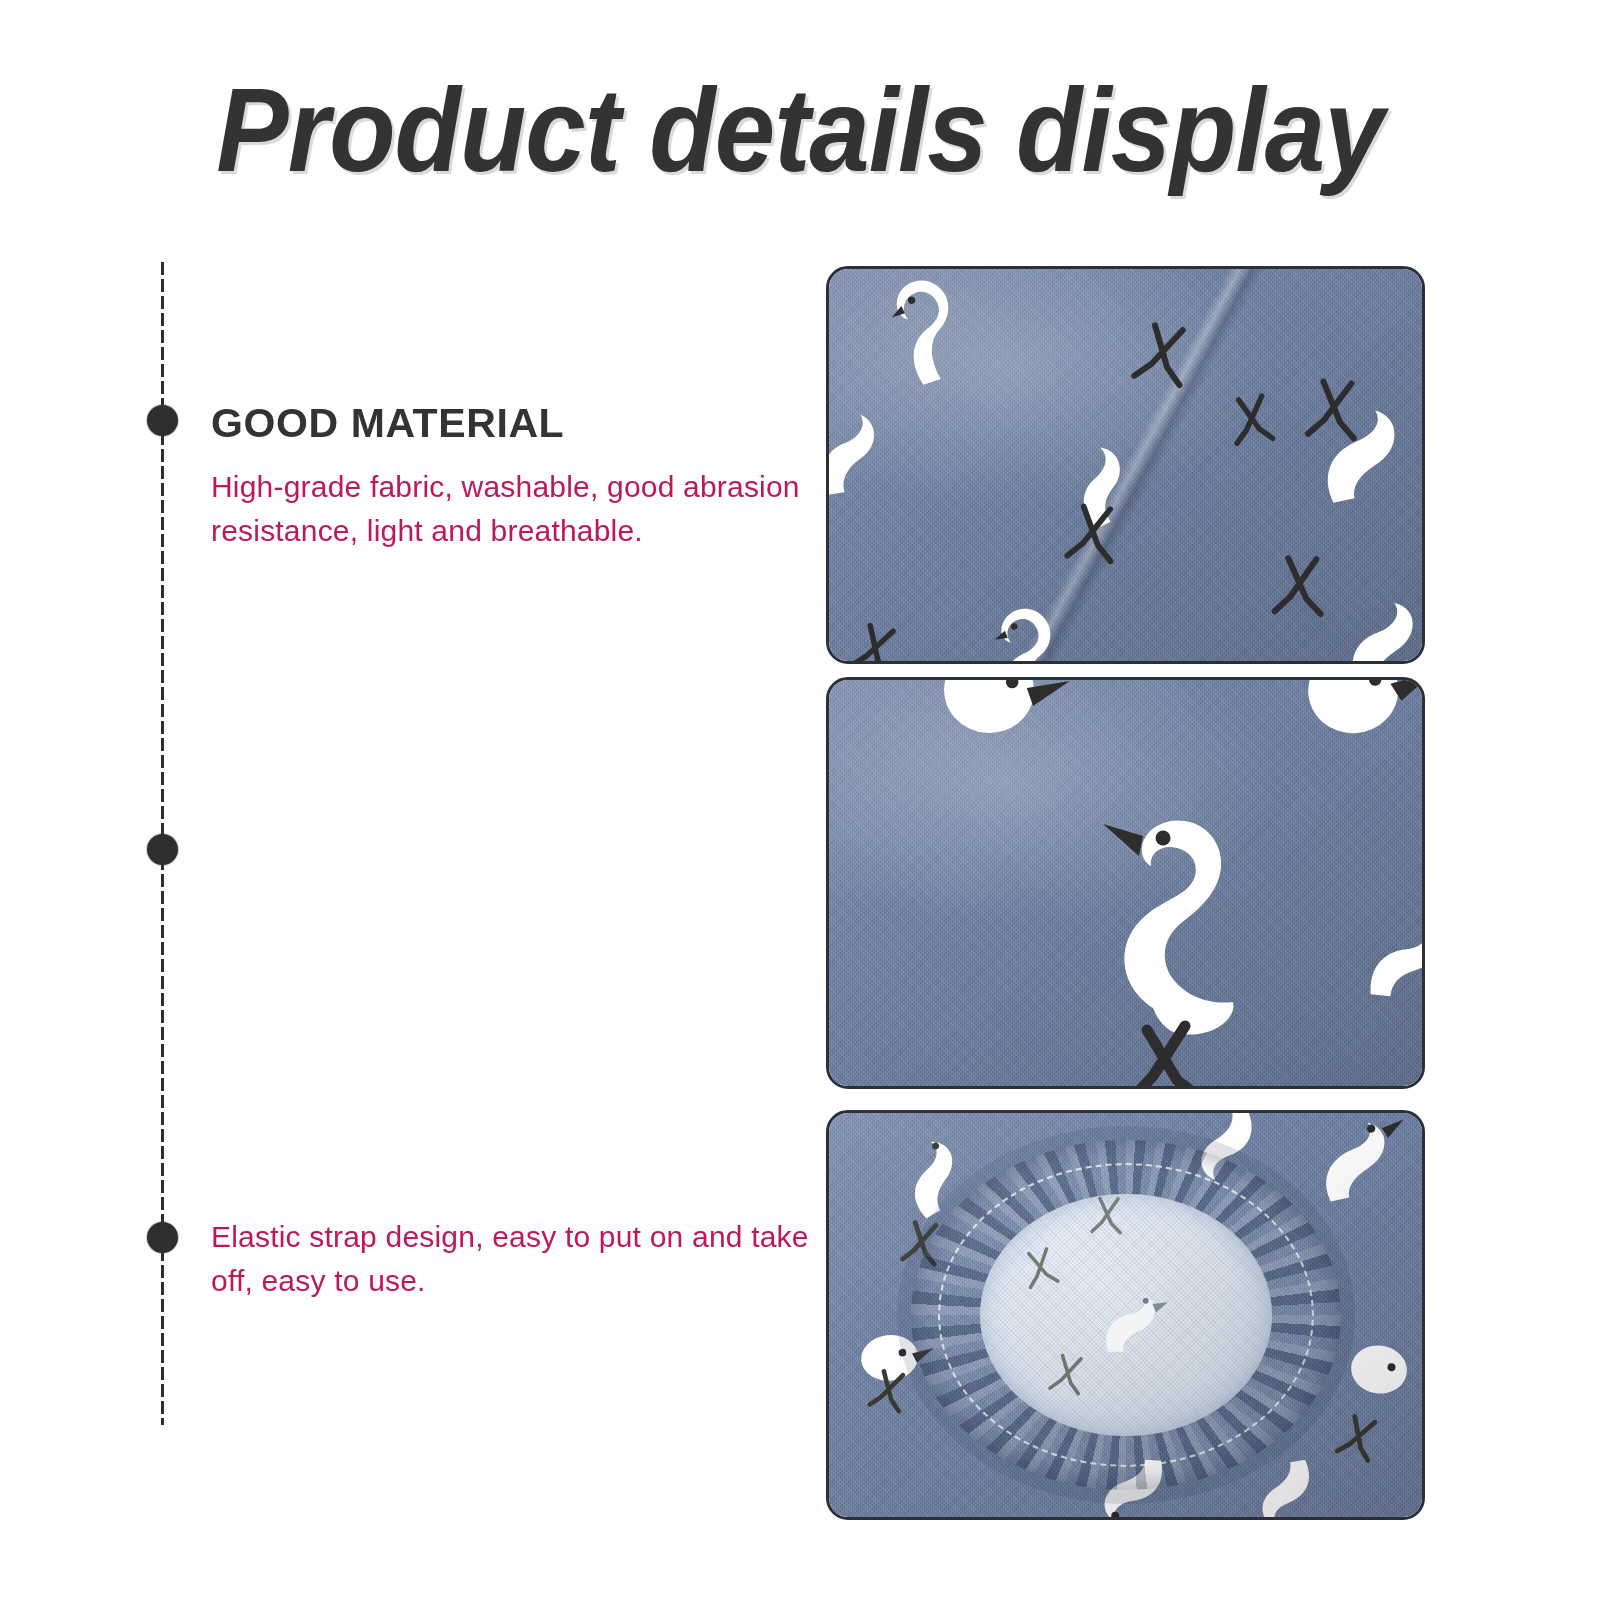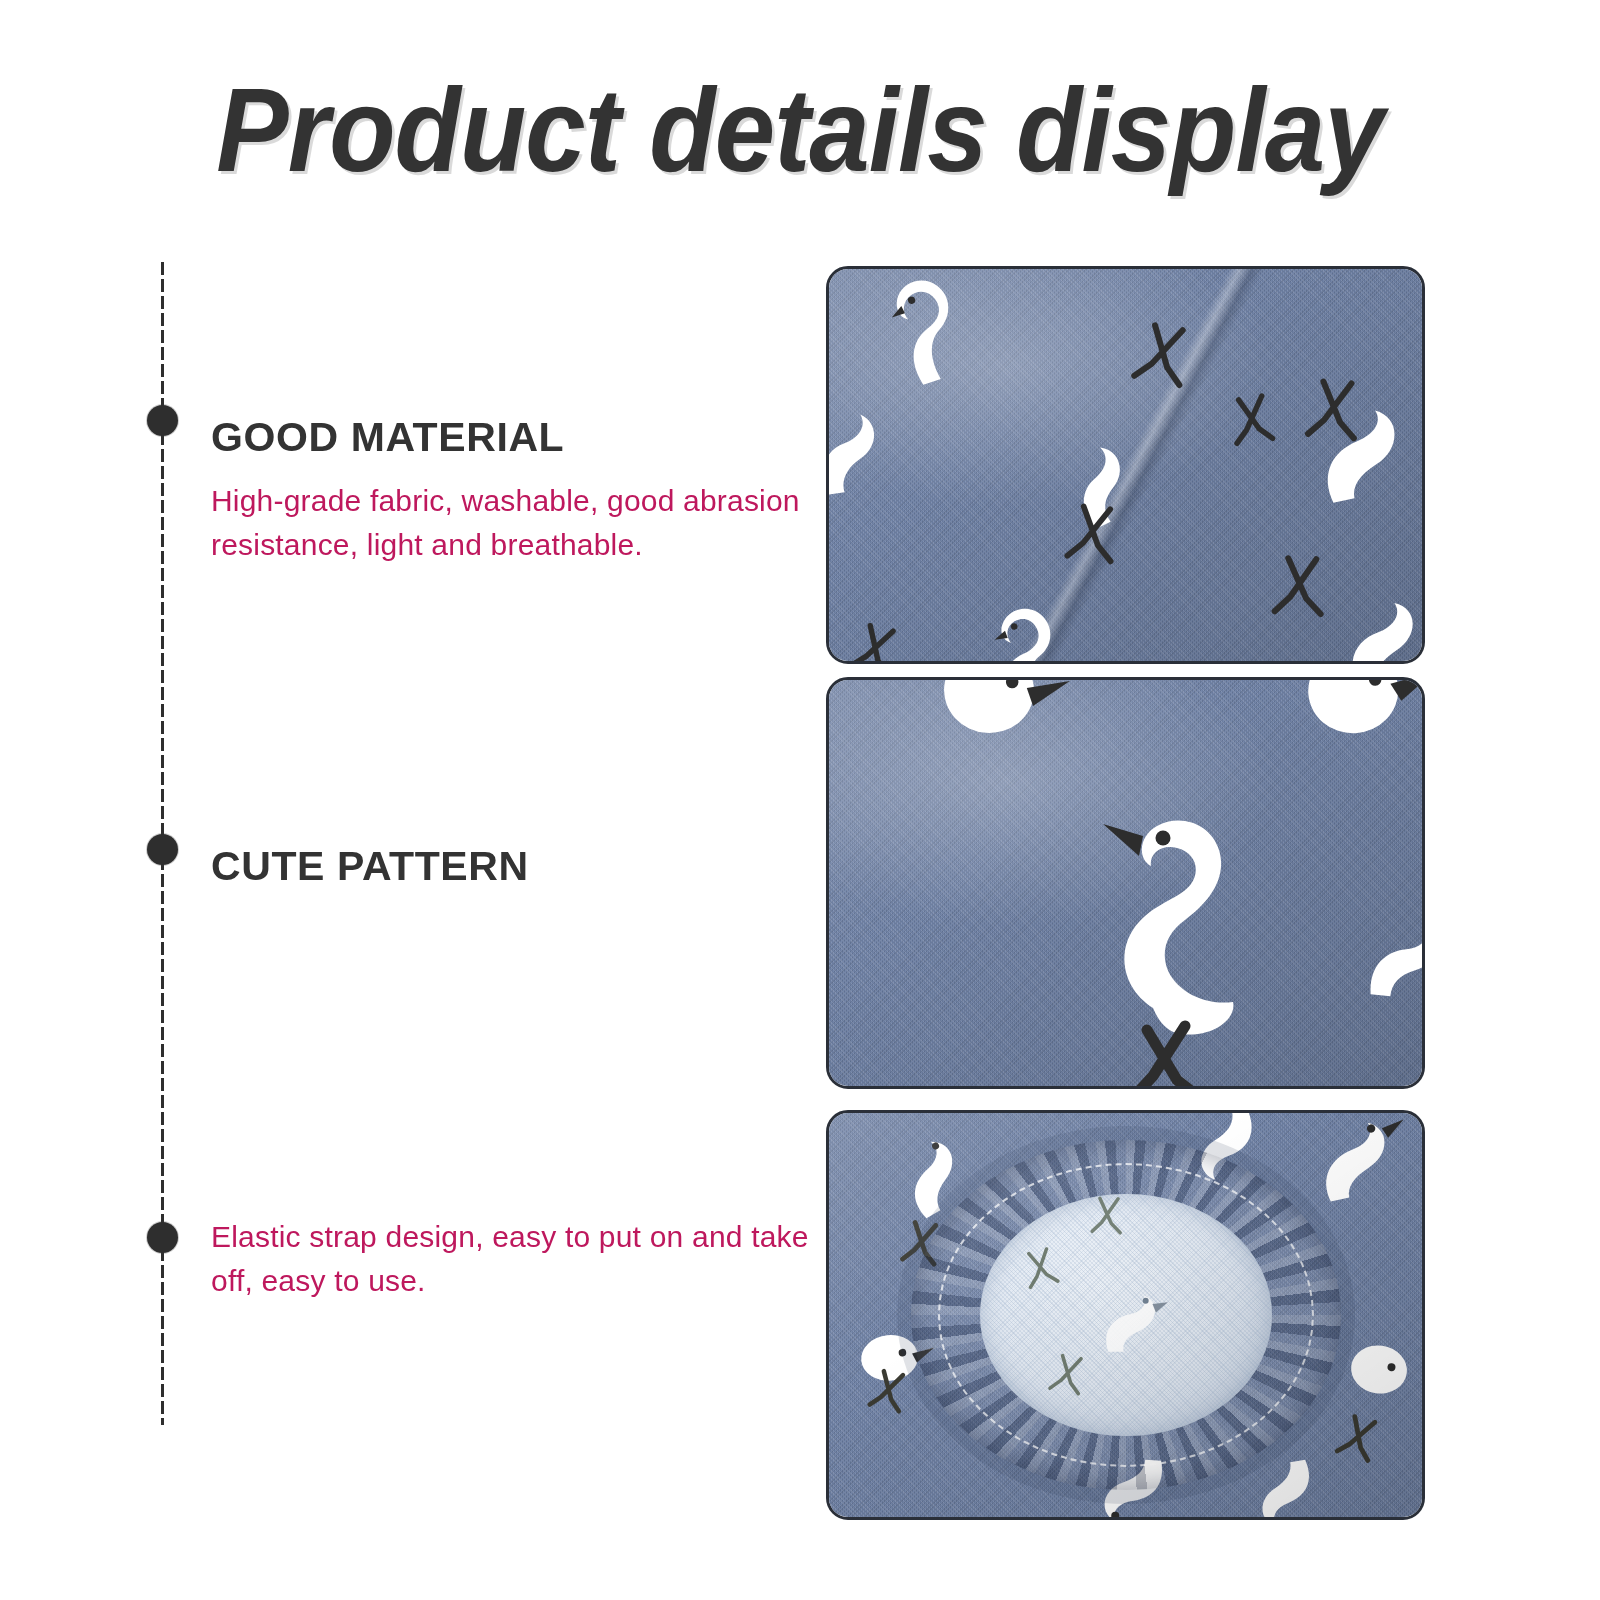--- a/index.html
+++ b/index.html
@@ -69,21 +69,21 @@
   #feature-1 { top: 398px; }
   #feature-2 { top: 827px; }
   #feature-3 { top: 1215px; }
 
   .feature-heading {
     font-family: "Liberation Sans Narrow", "Liberation Sans", sans-serif;
     font-size: 41px;
     font-weight: bold;
     color: #333333;
     letter-spacing: 0.6px;
-    margin: 16px 0 18px 0;
+    margin: 2px 0 18px 0;
     white-space: nowrap;
   }
   .feature-desc {
     font-family: "Liberation Sans Narrow", "Liberation Sans", sans-serif;
     font-size: 30px;
     font-weight: normal;
     color: #be185d;
     line-height: 1.48;
     margin: 0;
     letter-spacing: 0.2px;
@@ -224,21 +224,20 @@
 <div id="bullet-1" class="bullet-dot"></div>
 <div id="bullet-2" class="bullet-dot"></div>
 <div id="bullet-3" class="bullet-dot"></div>
 
 <div id="feature-1" class="feature-block">
   <div class="feature-heading">GOOD MATERIAL</div>
   <div class="feature-desc">High-grade fabric, washable, good abrasion resistance, light and breathable.</div>
 </div>
 
 <div id="feature-2" class="feature-block">
-  <div class="feature-heading">CUTE PATTERN</div>
 </div>
 
 <div id="feature-3" class="feature-block">
   <div class="feature-desc">Elastic strap design, easy to put on and take off, easy to use.</div>
 </div>
 
 <div id="photo-card-1" class="photo-card">
   <div class="photo-inner">
     <div class="denim"></div>
     <div class="sheen-a"></div>

